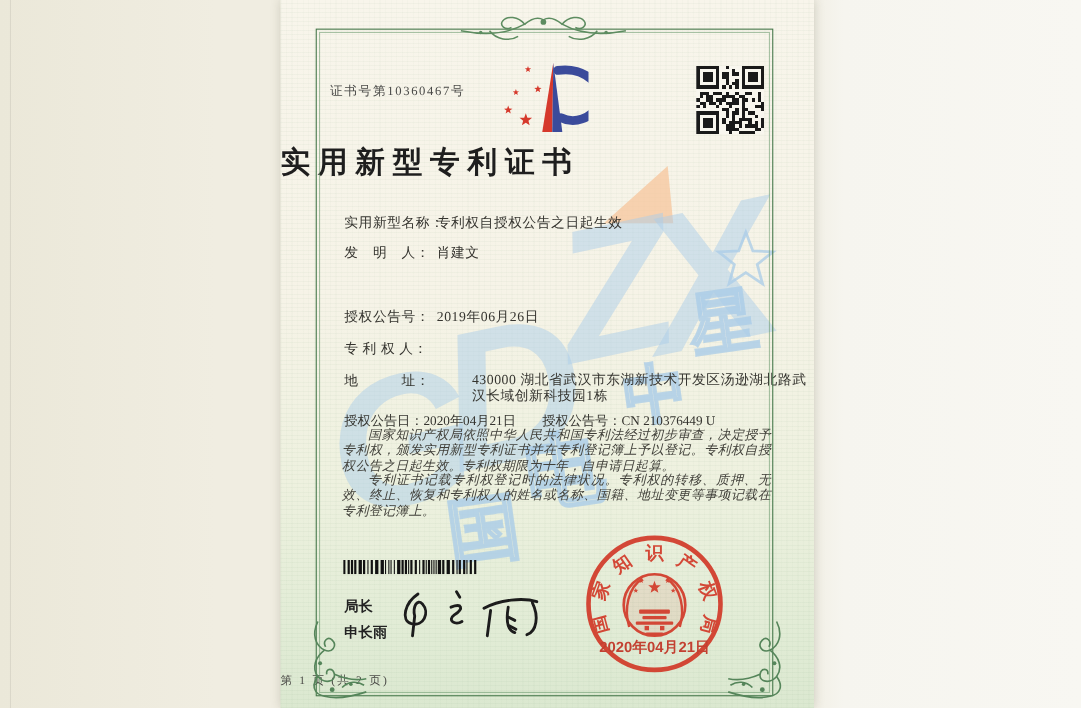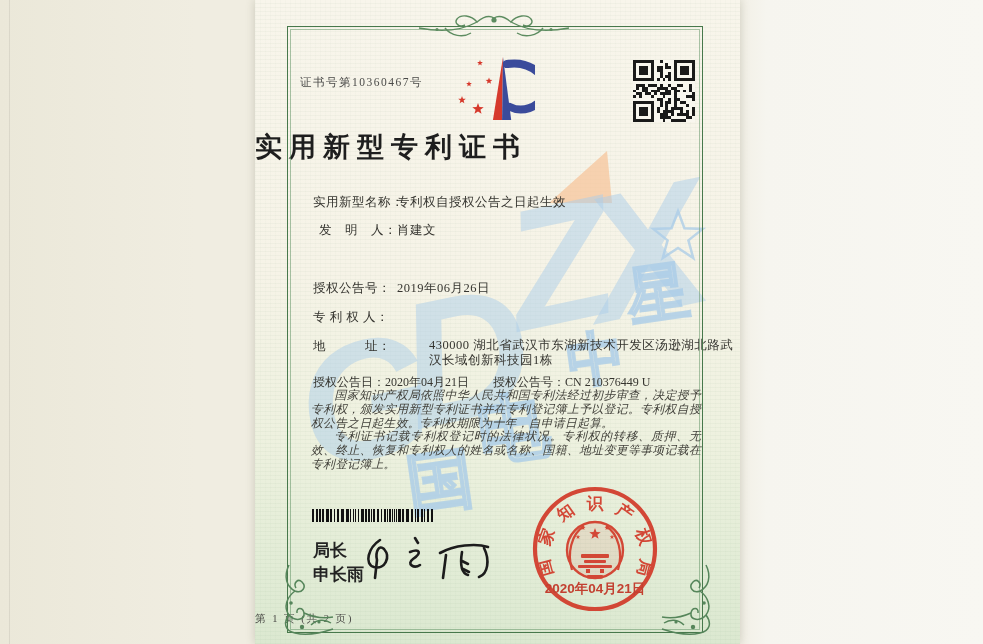--- a/index.html
+++ b/index.html
@@ -21,31 +21,31 @@
   .cert-no{position:absolute;left:45px;top:75px;font-size:11.5px;letter-spacing:1.5px;color:#4a4a48;z-index:2;}
   .logo{position:absolute;left:198px;top:54px;z-index:2;}
   .qr{position:absolute;left:378px;top:60px;z-index:2;}
   .title{position:absolute;left:0;top:129px;width:100%;margin:0;
     font-size:27px;font-weight:bold;letter-spacing:7px;color:#1e1e1e;z-index:2;}
   
   .frow{position:absolute;left:58px;display:flex;font-size:12.5px;color:#35342f;z-index:2;white-space:nowrap;}
   .frow .lbl{width:84px;flex:0 0 84px;letter-spacing:0.5px;}
   .frow .val{letter-spacing:0.5px;}
   .frow-wrap .val{white-space:normal;width:306px;line-height:15px;}
-  .r0{top:194px;} .r1{top:222px;text-align:right;} .r2{top:251px;} .r3{top:280px;} .r4{top:309px;gap:36px;} .r5{top:338px;gap:32px;}
+  .r0{top:194px;} .r1{top:222px;} .r2{top:251px;} .r3{top:280px;} .r4{top:309px;gap:36px;} .r5{top:338px;gap:32px;}
   .grant-row{position:absolute;left:58px;top:374px;width:390px;font-size:12px;color:#35342f;z-index:2;white-space:nowrap;}
   .grant-row .g2{position:absolute;left:180px;top:0;}
   
   .paras{position:absolute;left:56px;top:389px;width:390px;z-index:2;}
   .paras p{margin:0;font-size:11.8px;line-height:13.8px;color:#41403a;font-style:italic;
     text-align:justify;text-indent:2em;letter-spacing:0.3px;}
   
   .barcode{position:absolute;left:57px;top:509px;z-index:2;}
   .signer{position:absolute;left:58px;top:539px;z-index:2;font-family:"Liberation Sans","DejaVu Sans",sans-serif;}
-  .signer div{font-size:17px;font-weight:bold;color:#232323;line-height:24px;}
+  .signer div{font-size:13px;font-weight:bold;color:#232323;line-height:24px;}
   .signature{position:absolute;left:103px;top:526px;z-index:3;}
   .seal{position:absolute;left:265px;top:476px;z-index:3;}
   .footer{position:absolute;left:0;top:612px;width:100%;
     font-size:10.5px;letter-spacing:2px;color:#4c4c48;z-index:2;}
   
   .orn-top{position:absolute;left:160px;top:6px;z-index:4;}
   .orn-bl{position:absolute;left:16px;top:563px;z-index:4;}
   .orn-br{position:absolute;left:399px;top:563px;z-index:4;transform:scaleX(-1);}
   
   .watermark{position:absolute;inset:0;z-index:1;overflow:hidden;pointer-events:none;}

